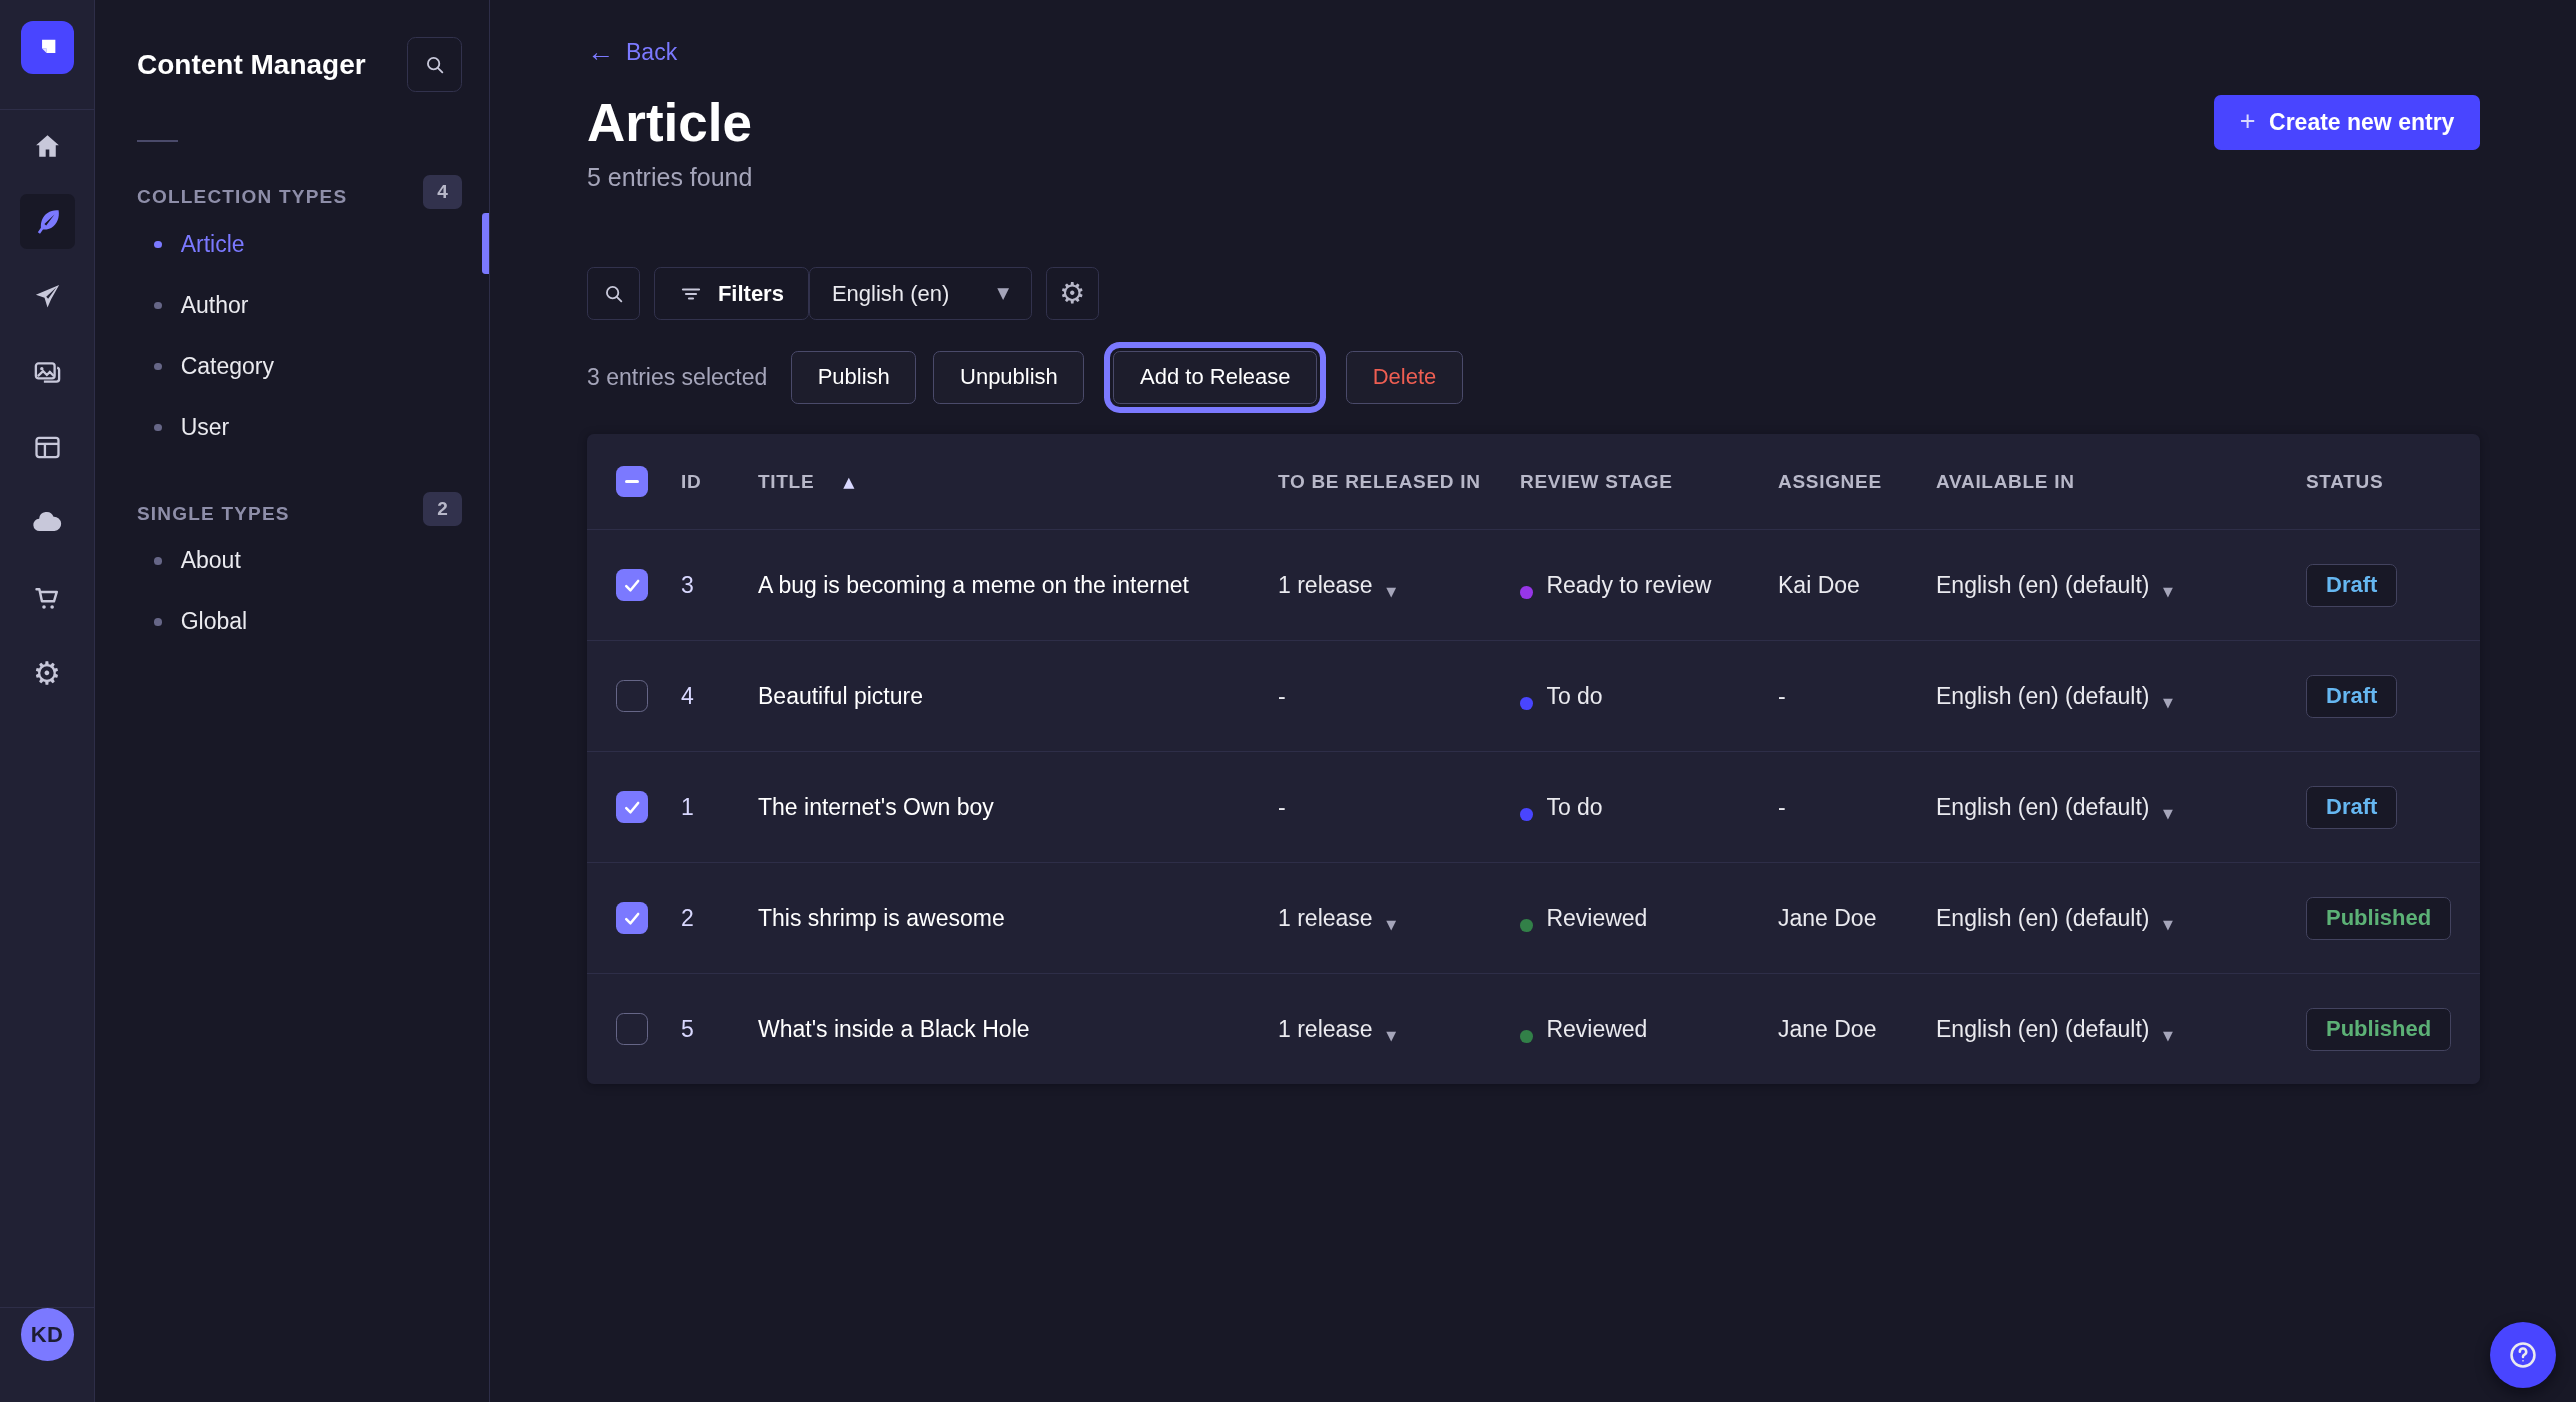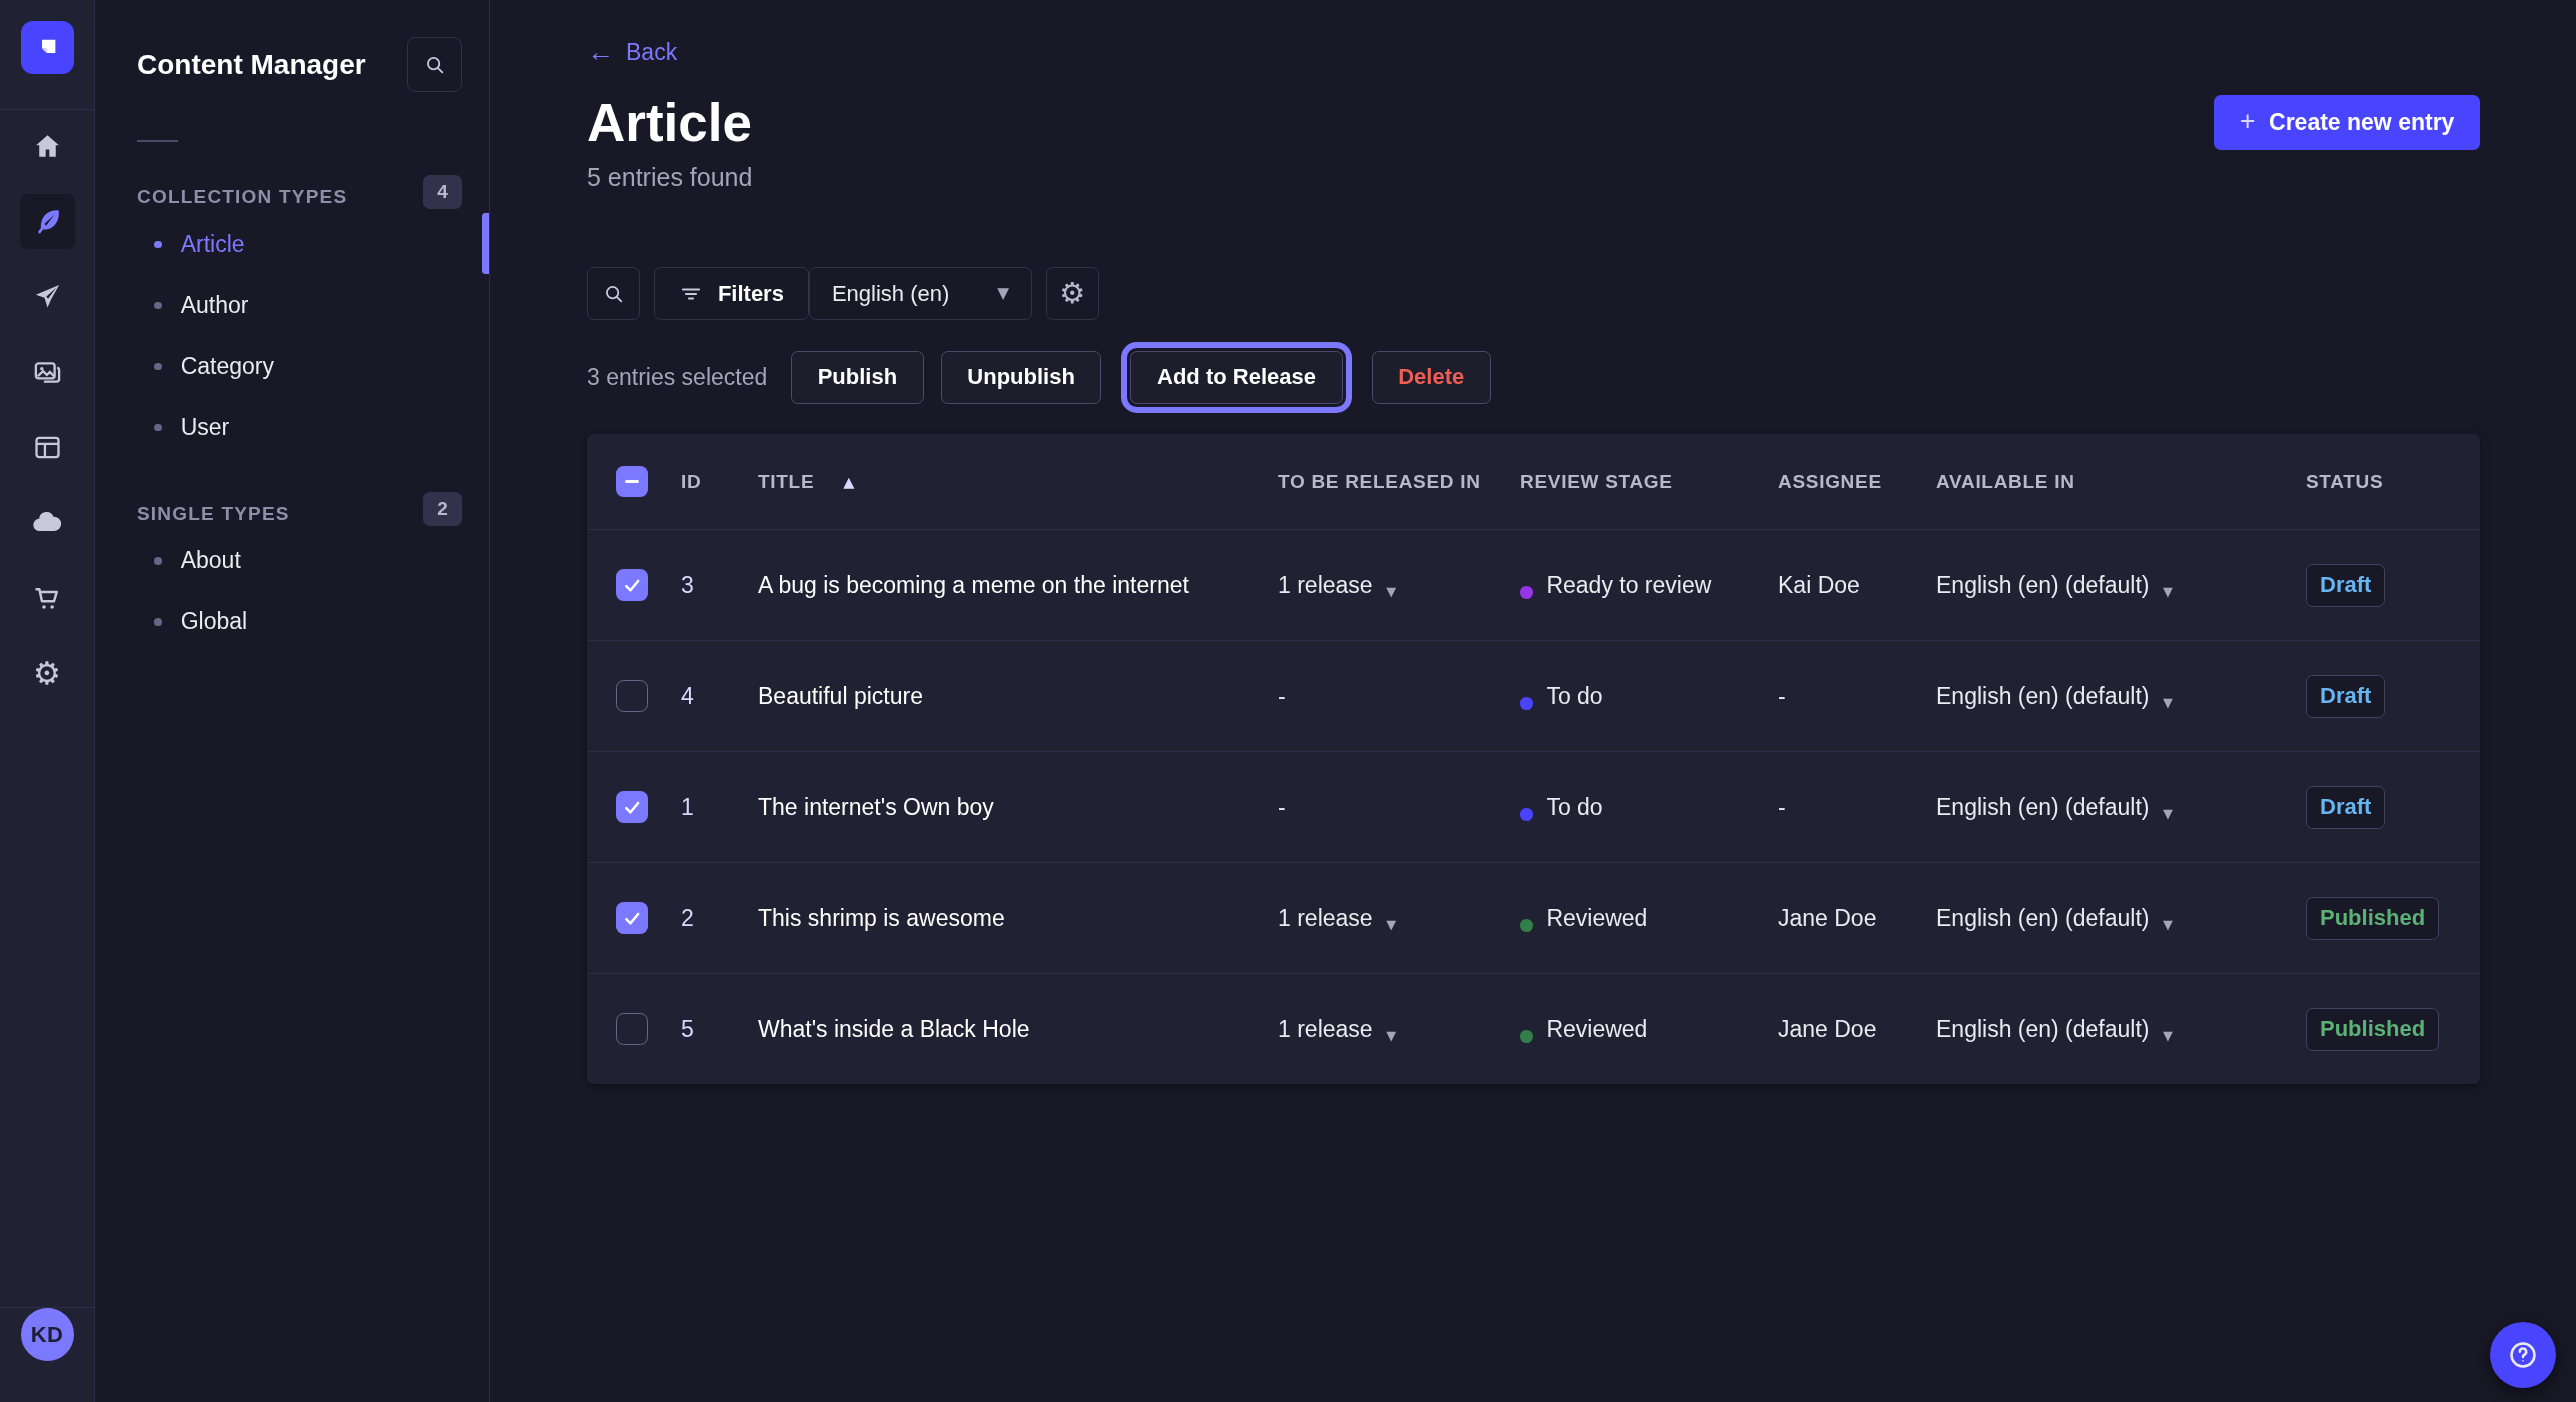--- a/index.html
+++ b/index.html
@@ -80,21 +80,21 @@
     color: #ffffff; font-size: 22px; font-weight: 600; font-family: inherit; cursor: pointer; }
   .locale-select { height: 53px; padding: 0 22px; border-radius: 6.8px; border: 0.9px solid #32324d;
     display: flex; align-items: center; gap: 48px; cursor: pointer; }
   .locale-value { font-size: 22px; color: #eaeaef; }
   .caret-down { font-family: "DejaVu Sans", sans-serif; color: #a5a5ba; font-size: 15.3px; line-height: 1; }
   .toolbar .glyph-gear { font-size: 29px; color: #b8b8c9; }
 
   .selection-row { display: flex; align-items: center; gap: 17px; margin-top: 29px; height: 56px; }
   .selection-label { font-size: 23px; color: #a5a5ba; margin-right: 6.8px; }
   .action-btn { height: 53px; padding: 0 25.6px; border: 0.9px solid #4a4a6a; border-radius: 6.8px;
-    background: #1d1d2c; color: #ffffff; font-size: 22px; font-weight: 700; font-family: inherit; cursor: pointer; }
+    background: #1d1d2c; color: #ffffff; font-size: 22px; font-weight: 400; font-family: inherit; cursor: pointer; }
   .action-btn.focus-ring { outline: 6.8px solid #7b79ff; outline-offset: 3.4px; margin: 0 12px; }
   .action-btn.danger { color: #ee5e52; }
 
   
   .table { margin-top: 29px; background: #212134; border-radius: 6.8px;
     box-shadow: 0 1.7px 8.5px rgba(3,3,12,.35); }
   .thead, .trow { display: grid;
     grid-template-columns: 65px 77px 520px 242px 258px 158px 370px 1fr;
     align-items: center; padding-left: 29px; }
   .thead { height: 95px; color: #b8b8c9; font-size: 19px; font-weight: 600; letter-spacing: 0.7px; }
@@ -109,21 +109,21 @@
   .cell-id { color: #d9d8ff; }
   .cell-title { color: #ffffff; }
   .cell-release, .cell-locale, .cell-stage { display: flex; align-items: flex-end; gap: 13.6px; color: #eaeaef; }
   .row-caret { font-family: "DejaVu Sans", sans-serif; font-size: 12.8px; color: #a5a5ba; line-height: 1; }
   .dot { width: 12.8px; height: 12.8px; border-radius: 50%; flex: 0 0 auto; }
   .dot.purple { background: #9736e8; }
   .dot.blue { background: #4945ff; }
   .dot.green { background: #328048; }
   .cell-assignee { color: #eaeaef; }
   .status-badge { display: inline-flex; align-items: center; justify-content: center;
-    height: 43px; padding: 0 13px; border-radius: 6.8px; border: 0.9px solid #43435f;
+    height: 43px; padding: 0 19px; border-radius: 6.8px; border: 0.9px solid #43435f;
     background: #181826; font-size: 22px; font-weight: 600; width: fit-content; }
   .status-badge.draft { color: #66b7f1; }
   .status-badge.published { color: #5cb176; }
 
   .help-fab { position: absolute; right: 20.4px; bottom: 13.6px; width: 66px; height: 66px;
     border-radius: 50%; background: #4945ff; border: none; cursor: pointer;
     display: flex; align-items: center; justify-content: center;
     box-shadow: 0 5.1px 13.6px rgba(3,3,12,.5); }
 </style>
 </head>

